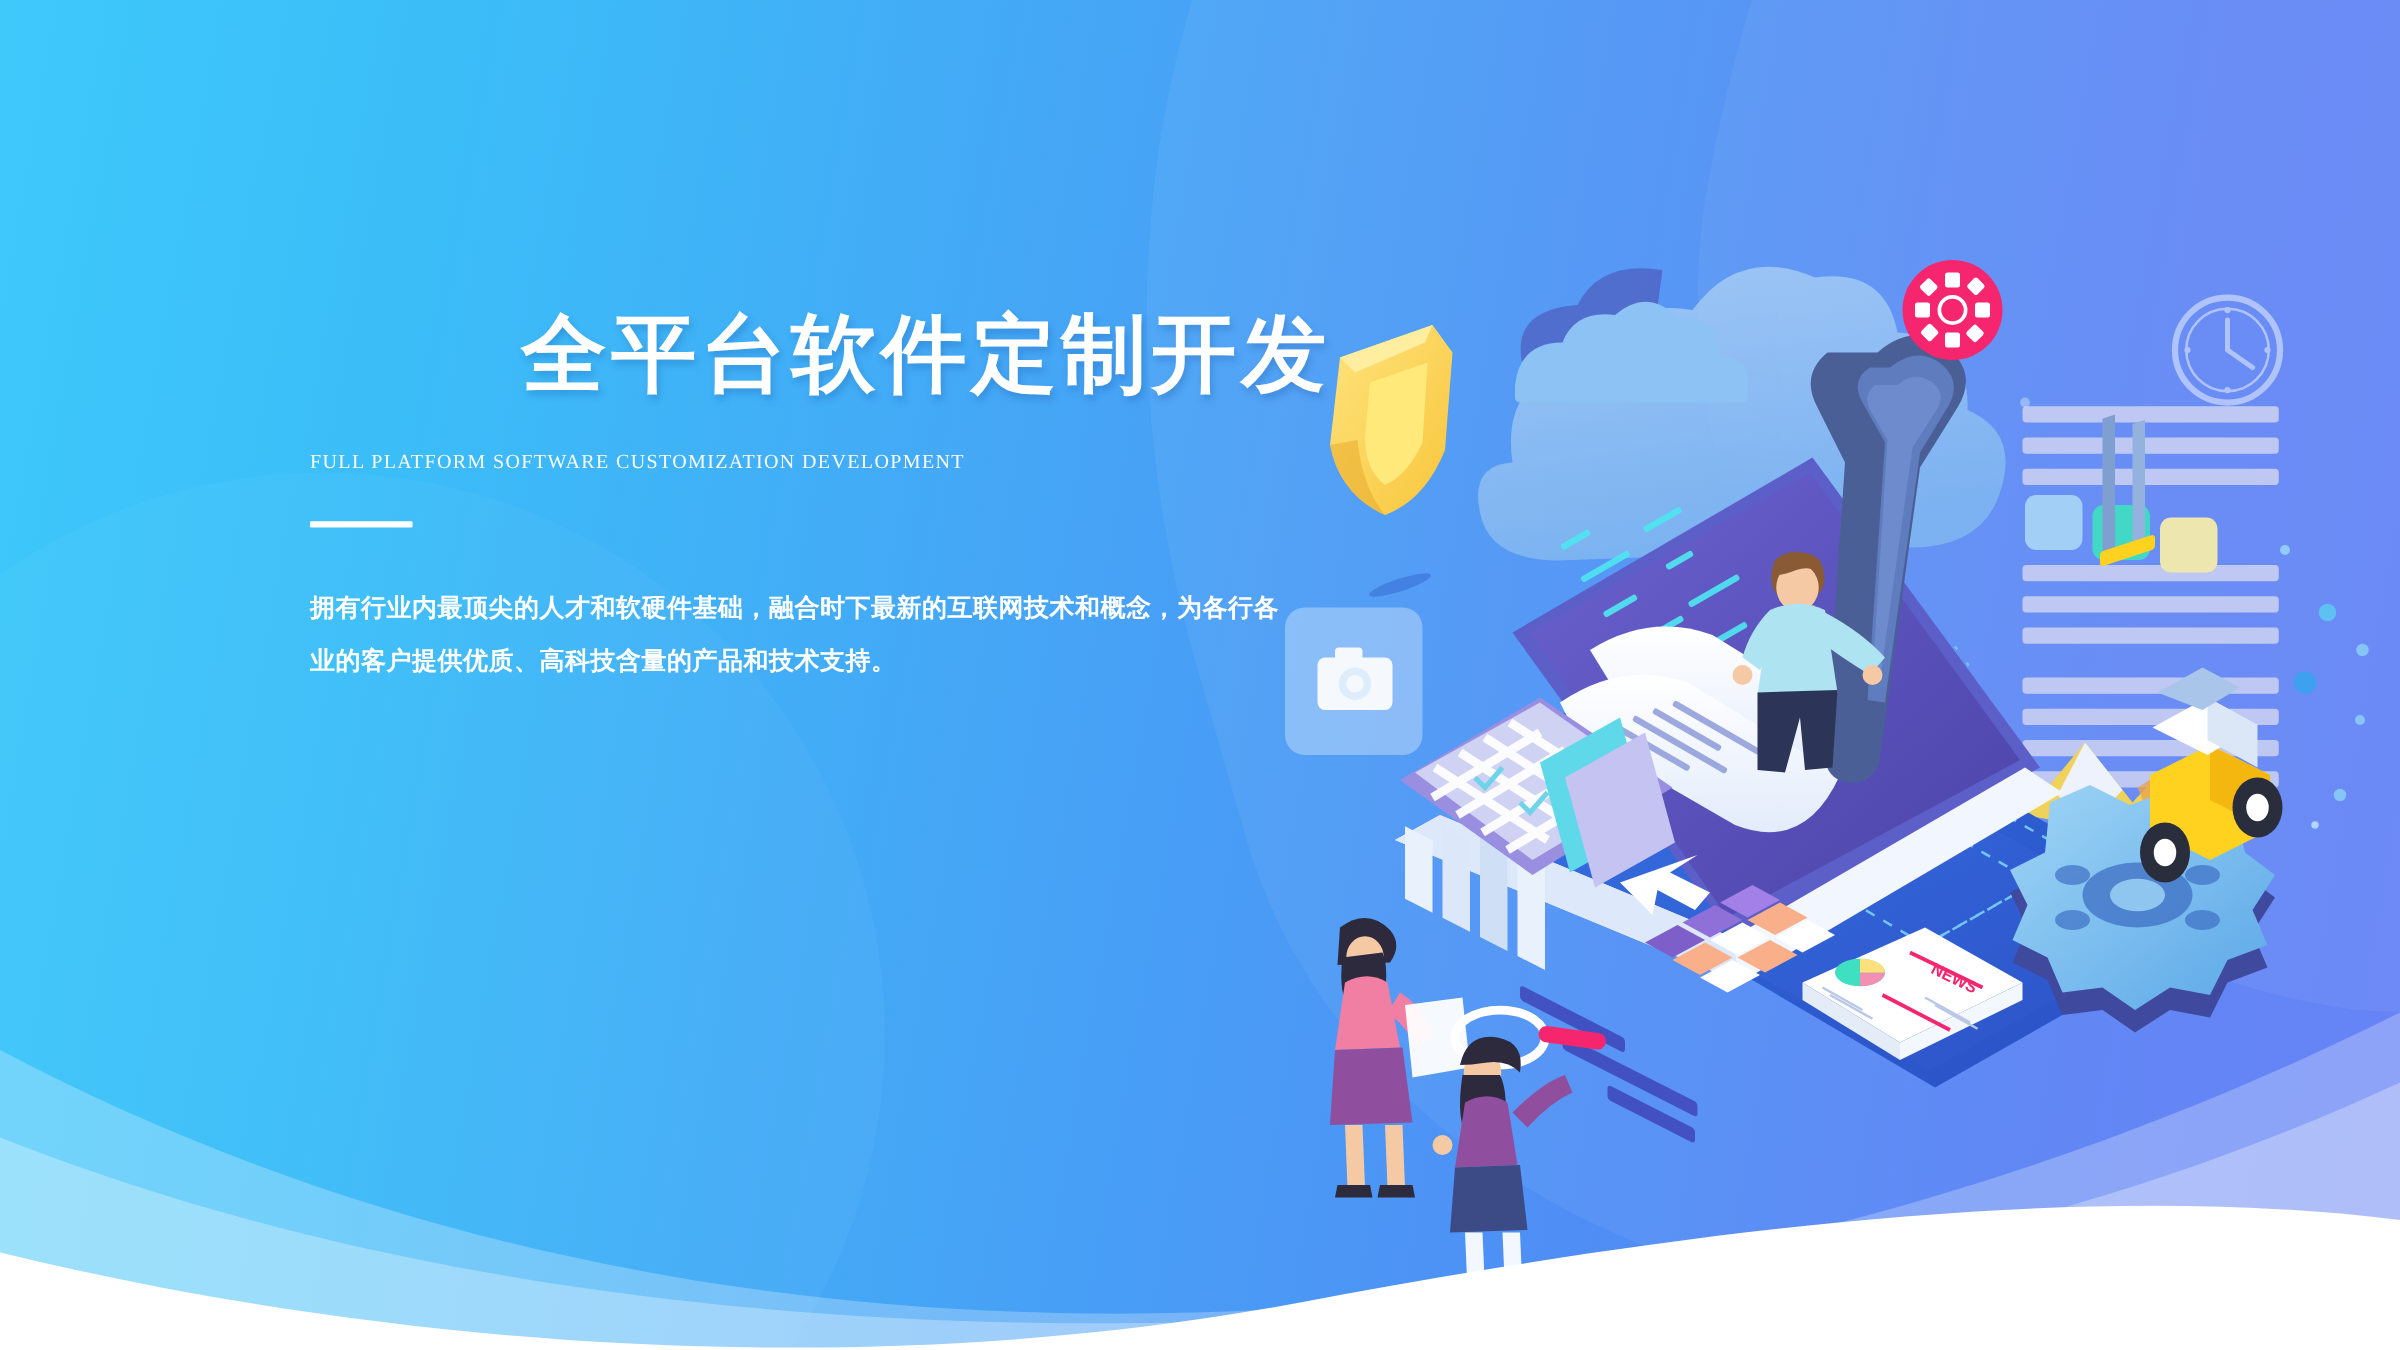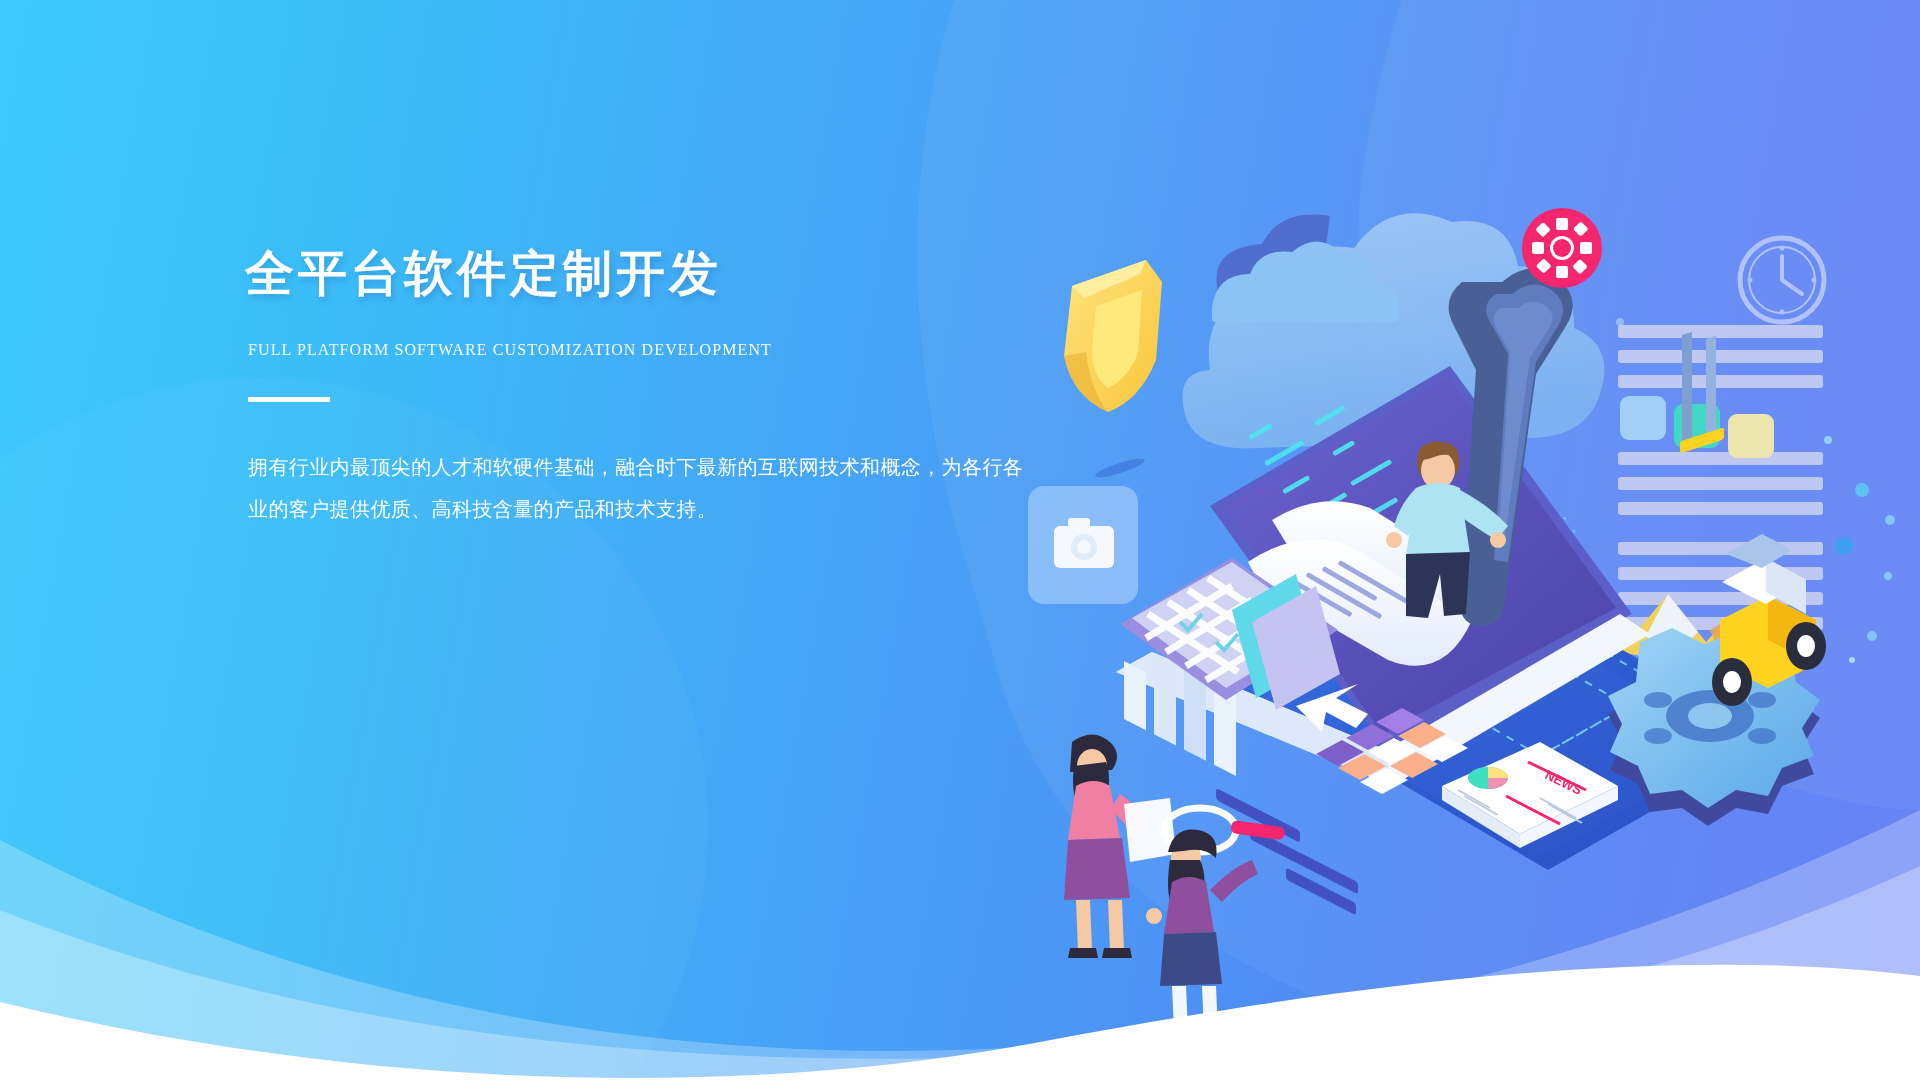--- a/index.html
+++ b/index.html
@@ -34,36 +34,37 @@
     border-radius:50%;
   }
 
   
   .wave-wrap{position:absolute;left:0;right:0;bottom:0;height:300px;}
   .wave-wrap svg{display:block;width:100%;height:100%;}
 
   
   .copy{position:absolute;left:245px;top:248px;width:820px;}
   .headline{
-    font-size:49px;line-height:1.05;font-weight:bold;color:#ffffff;
+    font-size:68px;line-height:1.05;font-weight:bold;color:#ffffff;
     letter-spacing:4px;margin:0;
     text-shadow:2px 4px 6px rgba(28,90,170,0.30);
     white-space:nowrap;
+    text-align:right;
   }
   .subhead{
     font-family:"Liberation Serif","DejaVu Serif",serif;
     font-size:16px;color:#ffffff;letter-spacing:1.1px;
     margin:42px 0 0 3px;opacity:.97;white-space:nowrap;
   }
   .rule{
     width:82px;height:5px;background:#ffffff;margin:38px 0 0 3px;border-radius:1px;
   }
   .body-copy{
     margin:44px 0 0 3px;font-size:20px;line-height:2.1;color:#ffffff;
-    letter-spacing:.4px;max-width:790px;
+    letter-spacing:.4px;max-width:790px;font-weight:bold;
   }
 
   
   .illus{position:absolute;left:1020px;top:190px;width:900px;height:720px;}
   .illus svg{display:block;width:100%;height:100%;overflow:visible;}
 </style>
 </head>
 <body>
 
 <div id="banner">

